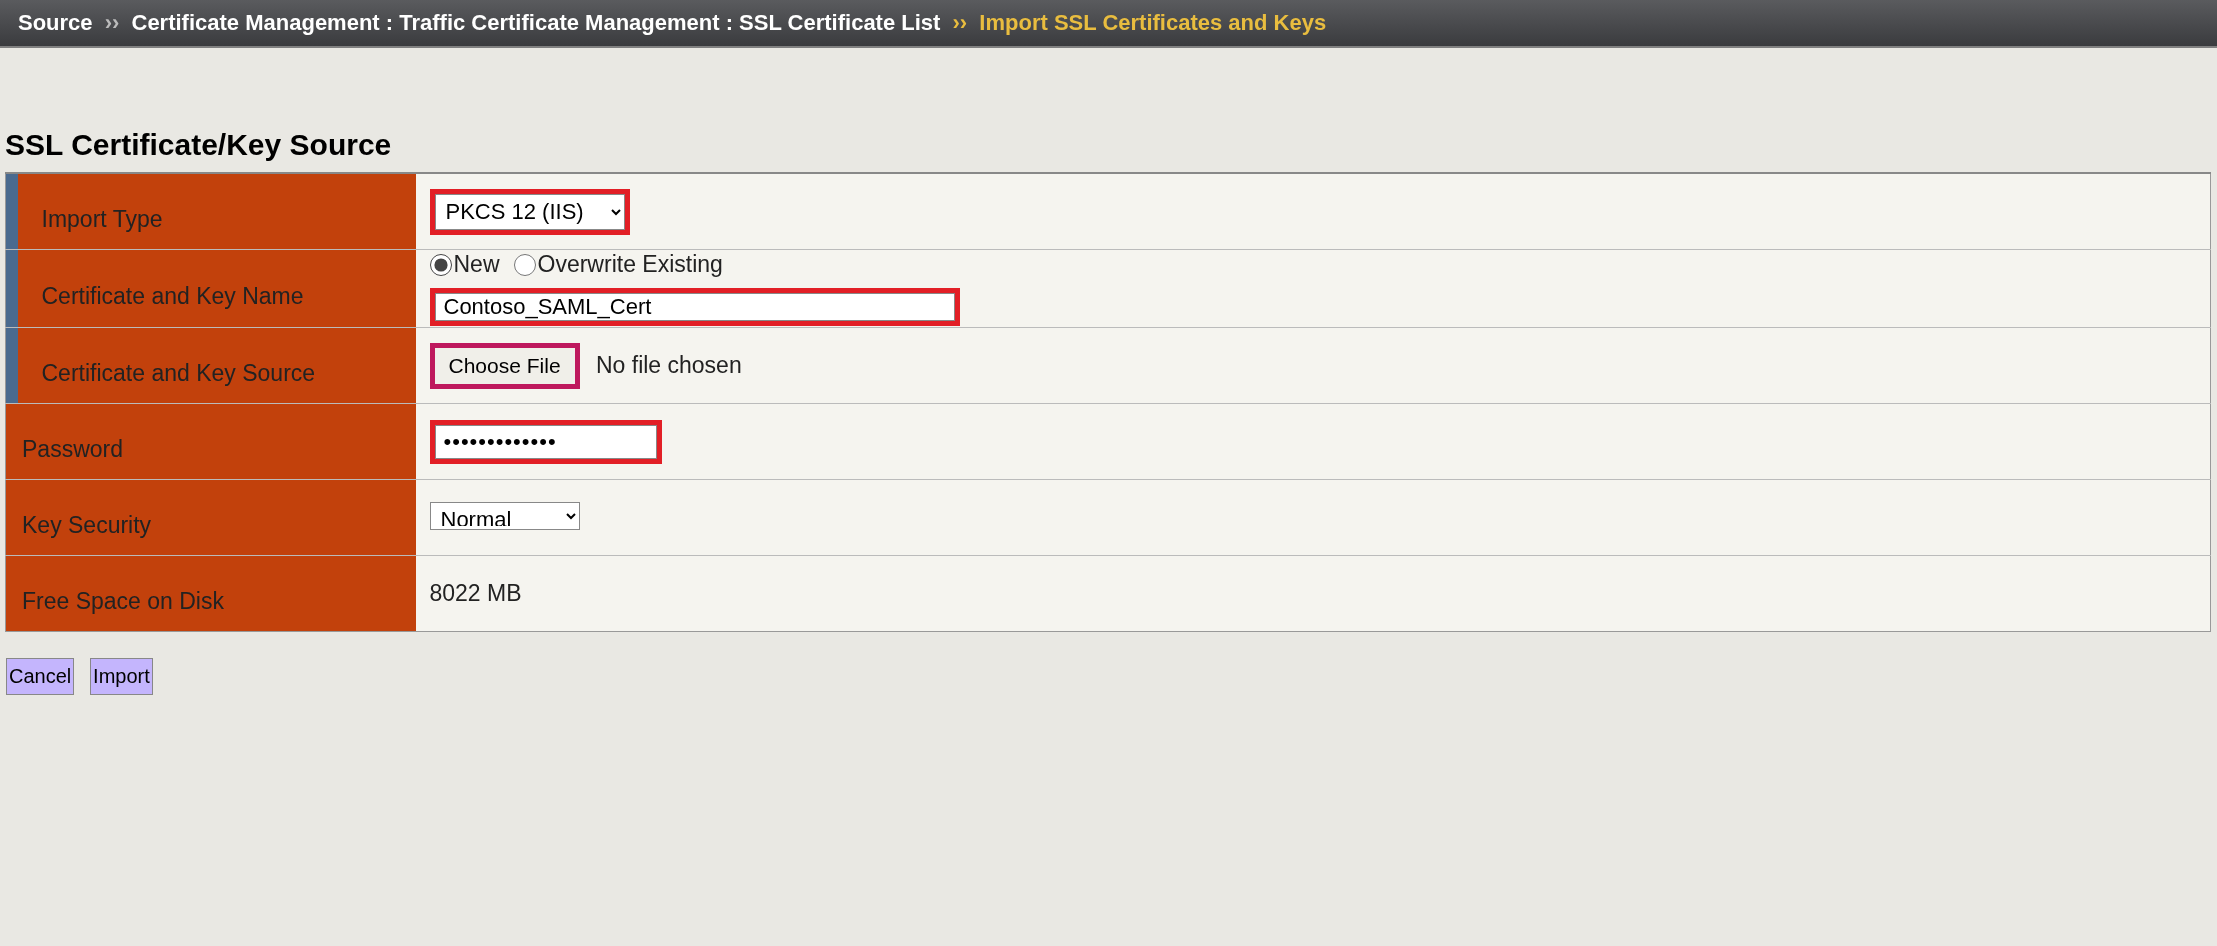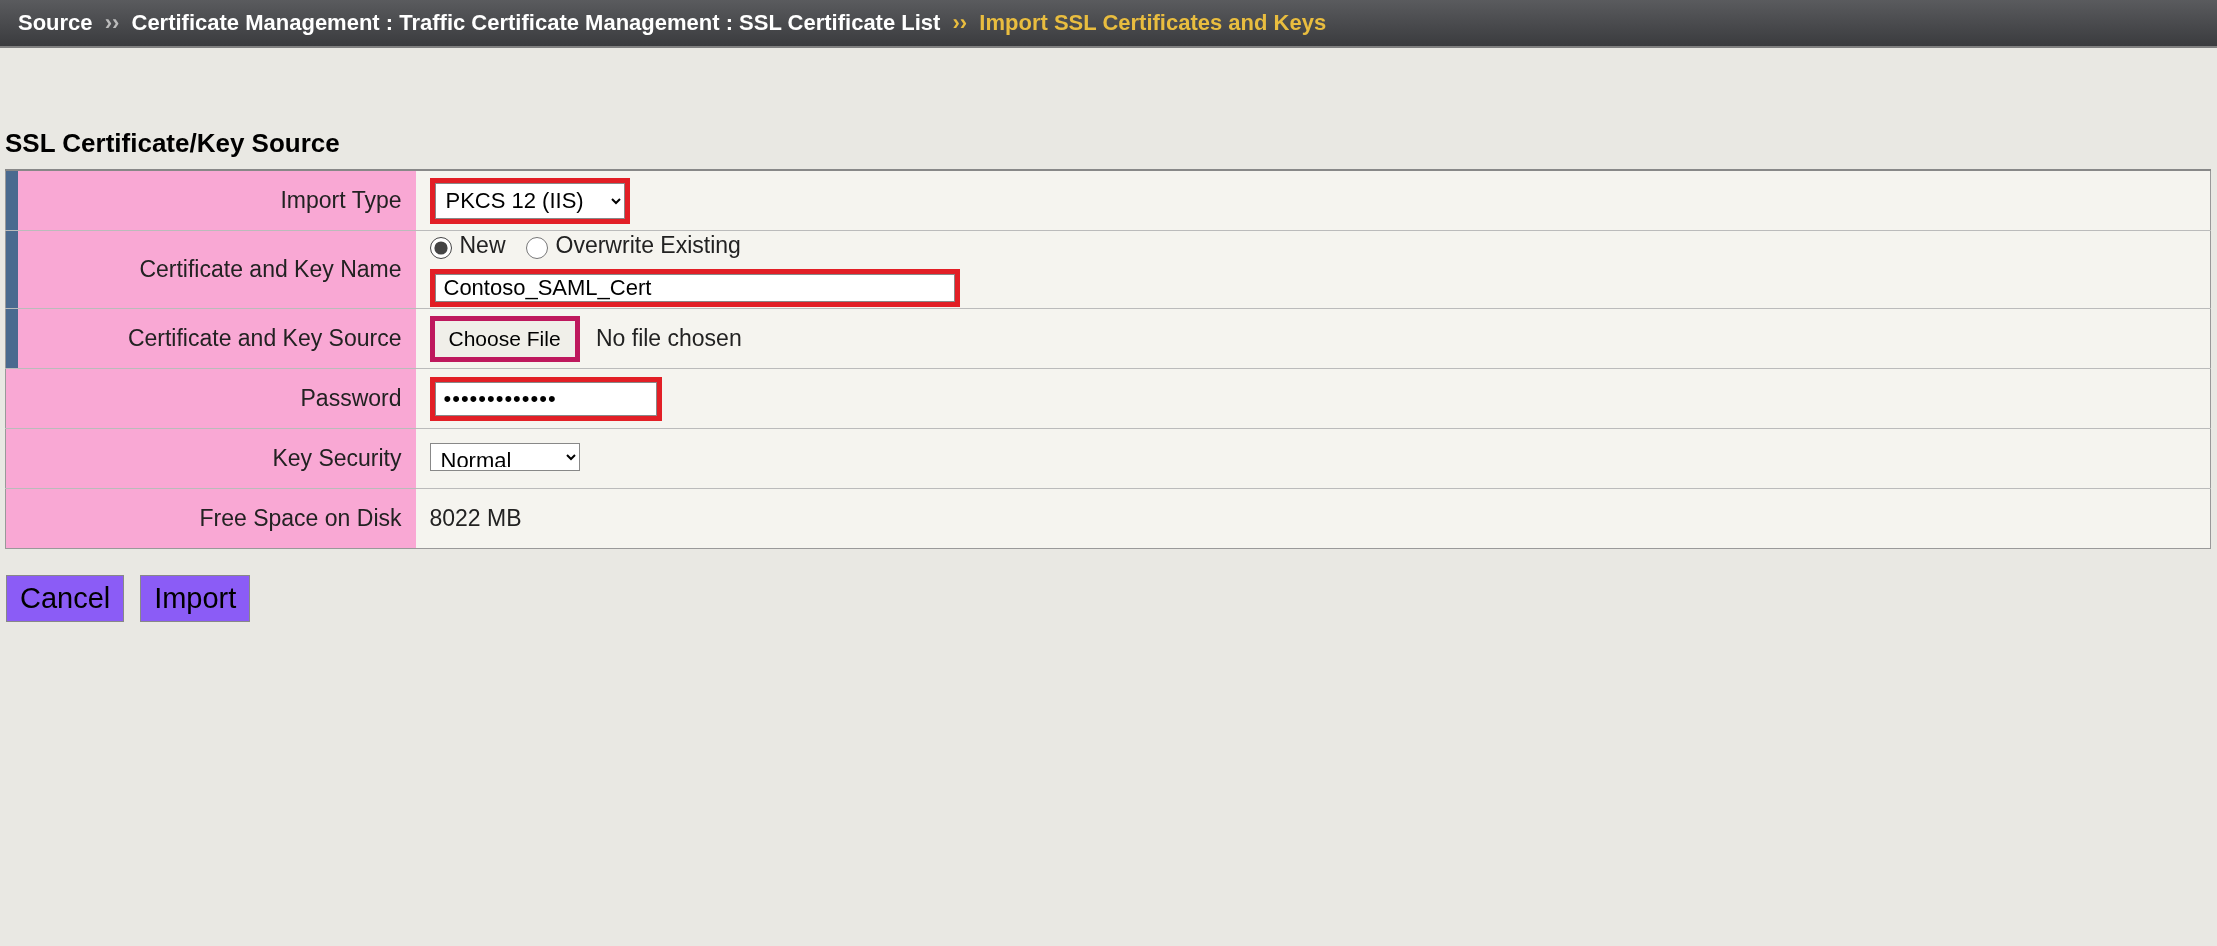--- a/index.html
+++ b/index.html
@@ -29,46 +29,45 @@
     }
     .breadcrumb .sep-current {
       color: #e9bd3f;
       margin: 0 6px;
     }
     .content {
       padding: 0;
     }
     .section-title {
       font-weight: bold;
-      font-size: 26px;
+      font-size: 30px;
       padding: 80px 0 10px 5px;
       color: #000;
     }
     .form-table {
       width: 99.5%;
       margin-left: 5px;
       border-collapse: collapse;
       background: #fff;
       border: 1px solid #999;
       border-top: 2px solid #888;
     }
     .form-table tr {
       border-bottom: 1px solid #bbb;
     }
     .form-table tr:last-child {
       border-bottom: none;
     }
     .label-cell {
-      background: #f9a8d4;
-      padding: 16px 14px 16px 24px;
+      background: #c2410c;
+      padding: 32px 14px 16px 24px;
       width: 398px;
       font-size: 23px;
       color: #222;
       vertical-align: middle;
-      text-align: right;
     }
     .input-cell {
       background: #f5f4ef;
       padding: 1px 14px;
       font-size: 23px;
       color: #222;
       vertical-align: middle;
     }
     .accent-bar {
       background: #4a6a8f;
@@ -108,22 +107,21 @@
       padding: 3px 8px;
       border: 1px solid #888;
       font-family: inherit;
       width: 222px;
       height: 34px;
       letter-spacing: 1px;
     }
     .radio-row {
       margin-bottom: 10px;
       display: flex;
-      align-items: flex-end;
-      gap: 6px;
+      align-items: center;
     }
     .radio-row input[type="radio"] {
       width: 22px;
       height: 22px;
       margin-right: 2px;
       accent-color: #444;
     }
     .radio-row label {
       font-size: 23px;
       margin-right: 14px;
@@ -137,23 +135,23 @@
       cursor: pointer;
     }
     .file-status {
       margin-left: 10px;
       font-size: 23px;
     }
     .button-row {
       padding: 26px 6px 10px 6px;
     }
     .action-button {
-      font-size: 29px;
-      padding: 6px 13px;
-      background: #8b5cf6;
+      font-size: 20px;
+      padding: 6px 2px;
+      background: #c4b5fd;
       border: 1px solid #888;
       font-family: inherit;
       cursor: pointer;
       margin-right: 10px;
     }
   </style>
 </head>
 <body>
 
 <div class="breadcrumb">

